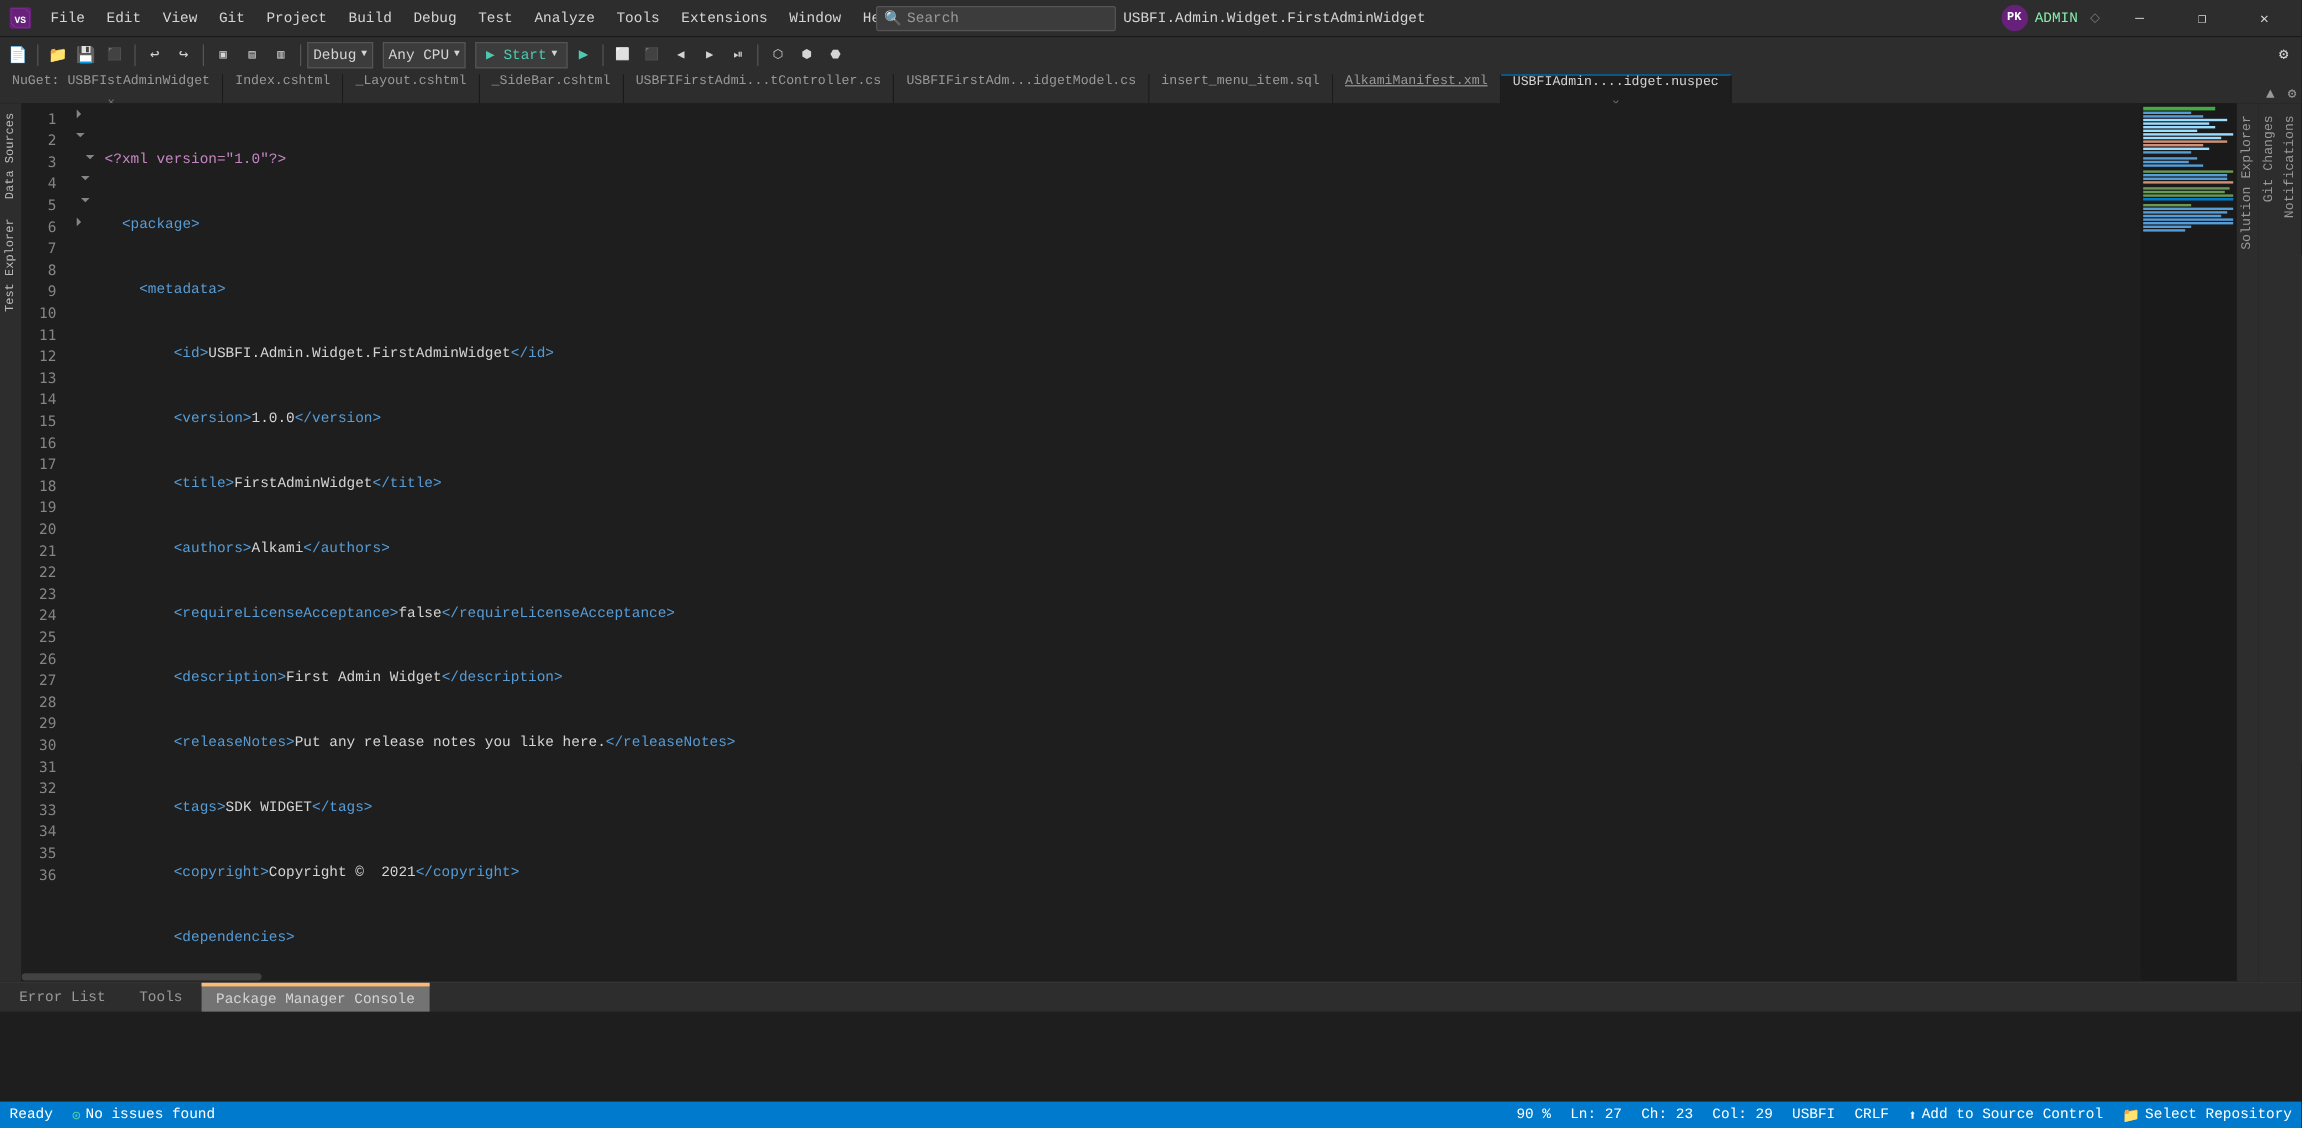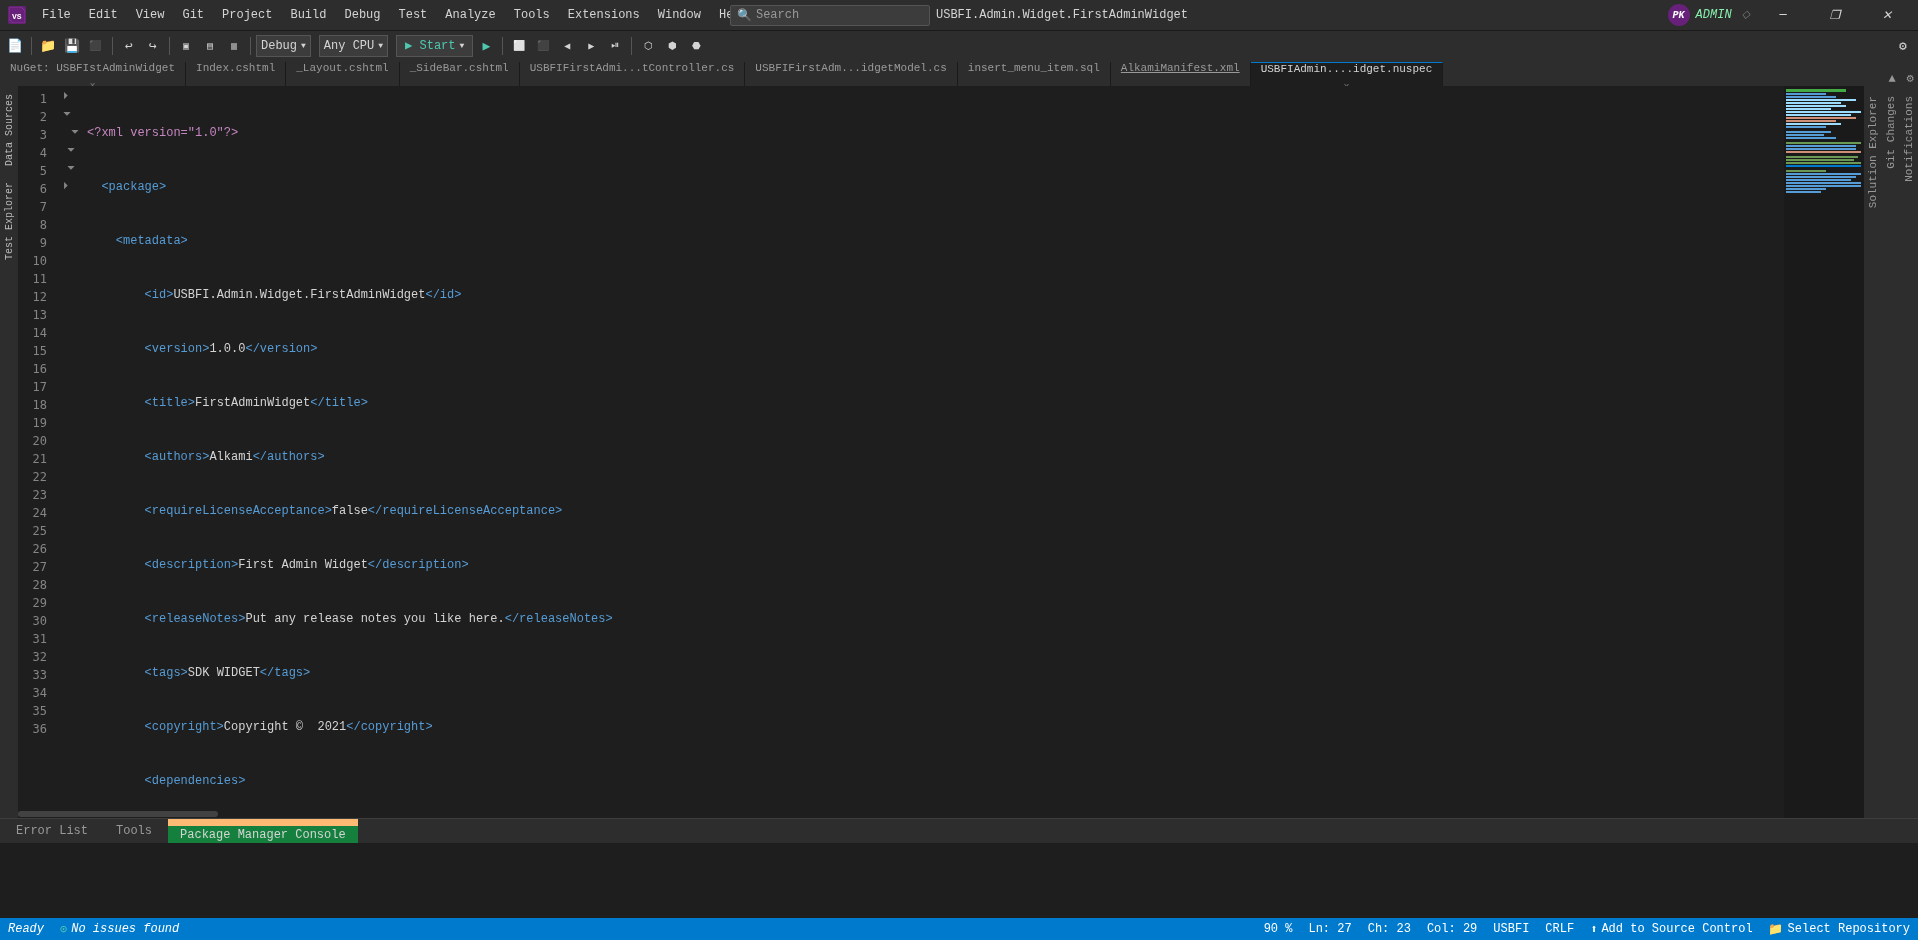--- a/index.html
+++ b/index.html
@@ -55,21 +55,20 @@
       left: 50%;
       transform: translateX(-50%);
       display: flex;
       align-items: center;
       gap: 8px;
     }
     #title-bar-right {
       display: flex;
       align-items: center;
       gap: 8px;
-      font-style: italic;
     }
     .title-btn {
       width: 46px;
       height: 30px;
       display: flex;
       align-items: center;
       justify-content: center;
       color: #d4d4d4;
       font-size: 12px;
       cursor: pointer;
@@ -247,22 +246,22 @@
       padding: 2px 12px;
       font-size: 12px;
       color: #999;
       cursor: pointer;
       height: 24px;
       display: flex;
       align-items: center;
     }
     .bottom-tab.active {
       color: #d4d4d4;
-      border-top: 7px solid #fdba74;
-      background: #15803d;
+      border-top: 3px solid #fdba74;
+      background: #737373;
     }
     #bottom-content {
       flex: 1;
       overflow: auto;
       padding: 4px 8px;
       font-size: 12px;
       color: #d4d4d4;
     }
 
     
@@ -270,21 +269,21 @@
       height: 22px;
       background: #007acc;
       display: flex;
       align-items: center;
       justify-content: space-between;
       padding: 0 8px;
       flex-shrink: 0;
       font-size: 12px;
       color: white;
     }
-    #status-left { display: flex; align-items: flex-start; gap: 16px; font-style: italic; }
+    #status-left { display: flex; align-items: flex-start; gap: 16px; }
     #status-right { display: flex; align-items: center; gap: 16px; }
     .status-item { display: flex; align-items: center; gap: 4px; cursor: pointer; }
 
     
     #editor-content::-webkit-scrollbar { width: 8px; height: 8px; }
     #editor-content::-webkit-scrollbar-track { background: #1e1e1e; }
     #editor-content::-webkit-scrollbar-thumb { background: #424242; }
 
     
     #hscroll-bar {

